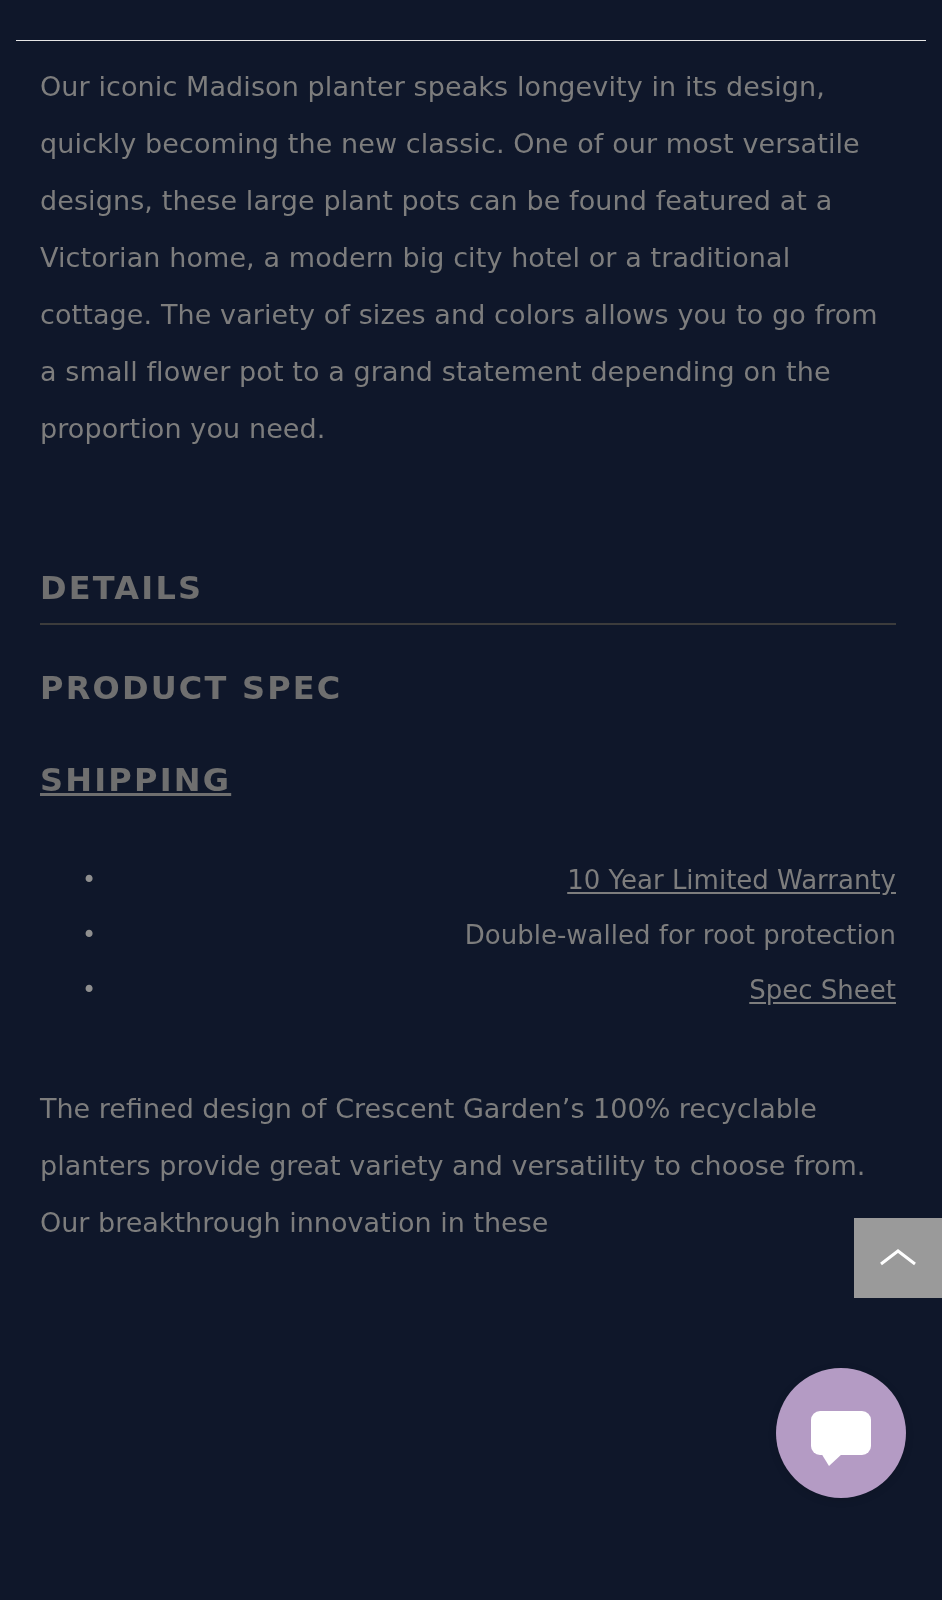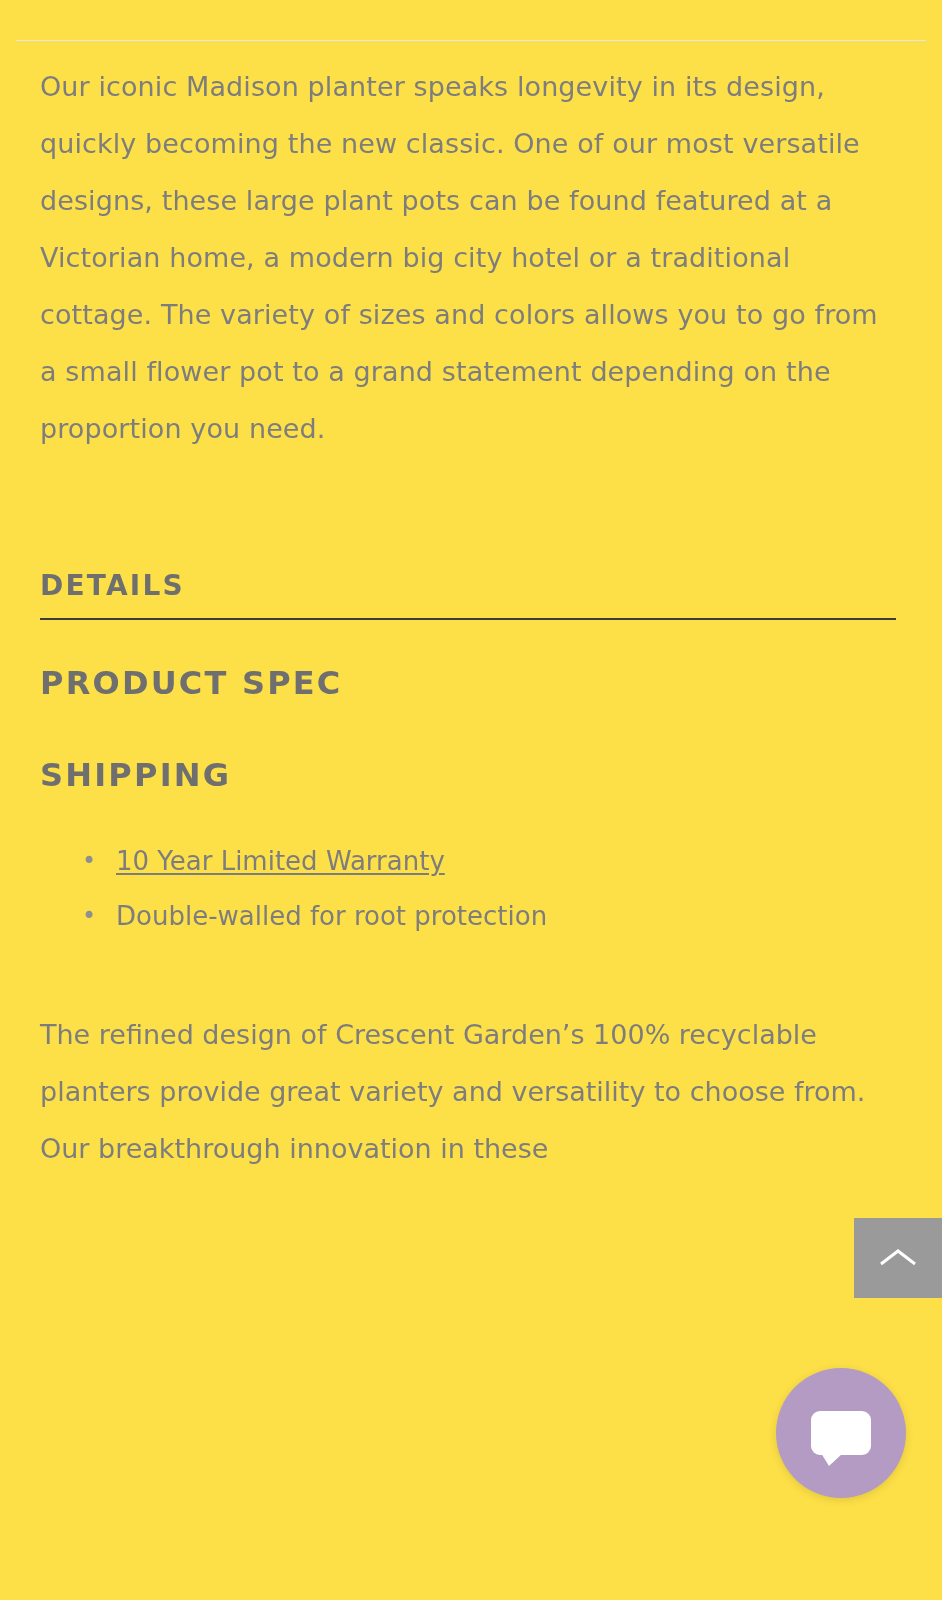--- a/index.html
+++ b/index.html
@@ -14,21 +14,21 @@
     position: relative;
     overflow: hidden;
     font-family: "DejaVu Sans", sans-serif;
     color: #7b7b7b;
   }
 
   .page {
     position: relative;
     width: 942px;
     height: 1600px;
-    background: #fde047;
+    background: #0f172a;
   }
 
   .top-rule {
     position: absolute;
     top: 40px;
     left: 16px;
     right: 16px;
     height: 1px;
     background: #e6e6e6;
   }
@@ -47,21 +47,21 @@
     font-weight: 400;
     letter-spacing: 0.1px;
     margin: 0;
   }
 
   .details-section {
     margin-top: 112px;
   }
 
   .section-heading {
-    font-size: 28px;
+    font-size: 32px;
     letter-spacing: 2.2px;
     color: #6f6f6f;
     font-weight: 700;
     margin: 0;
     padding-bottom: 16px;
   }
 
   .heading-rule {
     height: 2px;
     background: #3c3c3c;
@@ -72,34 +72,36 @@
   .accordion-item {
     font-size: 32px;
     letter-spacing: 2.2px;
     color: #6f6f6f;
     font-weight: 700;
     margin: 0 0 54px 0;
     cursor: pointer;
   }
 
   .accordion-item.second {
-    margin-bottom: 40px;
+    margin-bottom: 54px;
+    text-decoration: underline;
   }
 
   ul.spec-list {
     margin: 0;
     padding: 0 0 0 76px;
     list-style: none;
   }
 
   ul.spec-list li {
     position: relative;
     font-size: 26px;
     line-height: 55px;
     color: #7d7d7d;
+    text-align: right;
   }
 
   ul.spec-list li::before {
     content: "•";
     position: absolute;
     left: -34px;
     top: 0;
     color: #8f8f8f;
     font-size: 24px;
   }
@@ -183,20 +185,23 @@
 
       <h3 class="accordion-item">PRODUCT SPEC</h3>
 
       <h3 class="accordion-item second">SHIPPING</h3>
 
       <ul class="spec-list">
         <li>
           <a href="#">10 Year Limited Warranty</a>
         </li>
         <li>Double-walled for root protection</li>
+        <li>
+          <a href="#">Spec Sheet</a>
+        </li>
       </ul>
 
       <p class="closing-paragraph">The refined design of Crescent Garden’s 100% recyclable planters provide great variety and versatility to choose from. Our breakthrough innovation in these</p>
     </div>
   </div>
 
   <div class="back-to-top">
     <span>
       <svg width="40" height="24" viewBox="0 0 40 24" aria-hidden="true">
         <polyline points="3,18 20,5 37,18" fill="none" stroke="#ffffff" stroke-width="3"></polyline>

